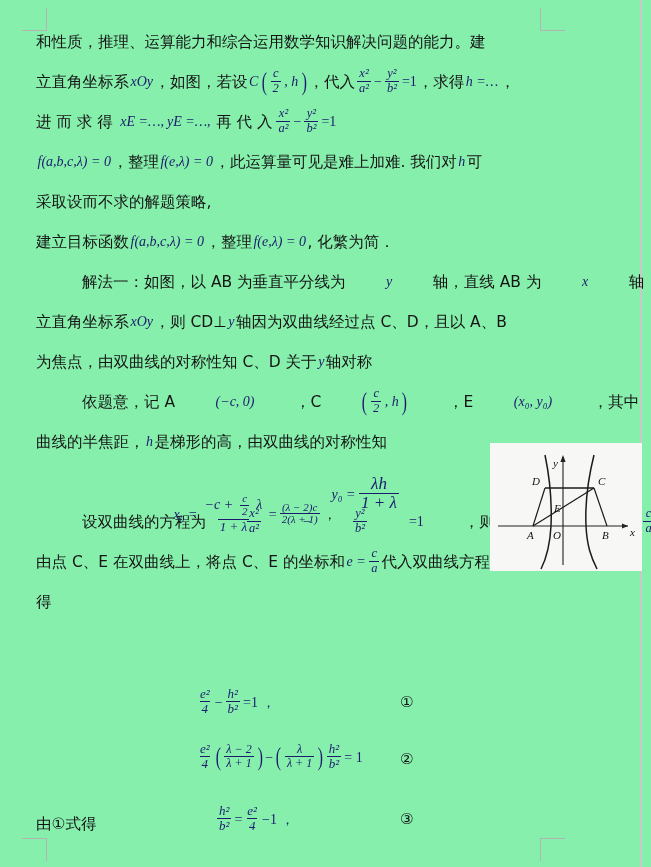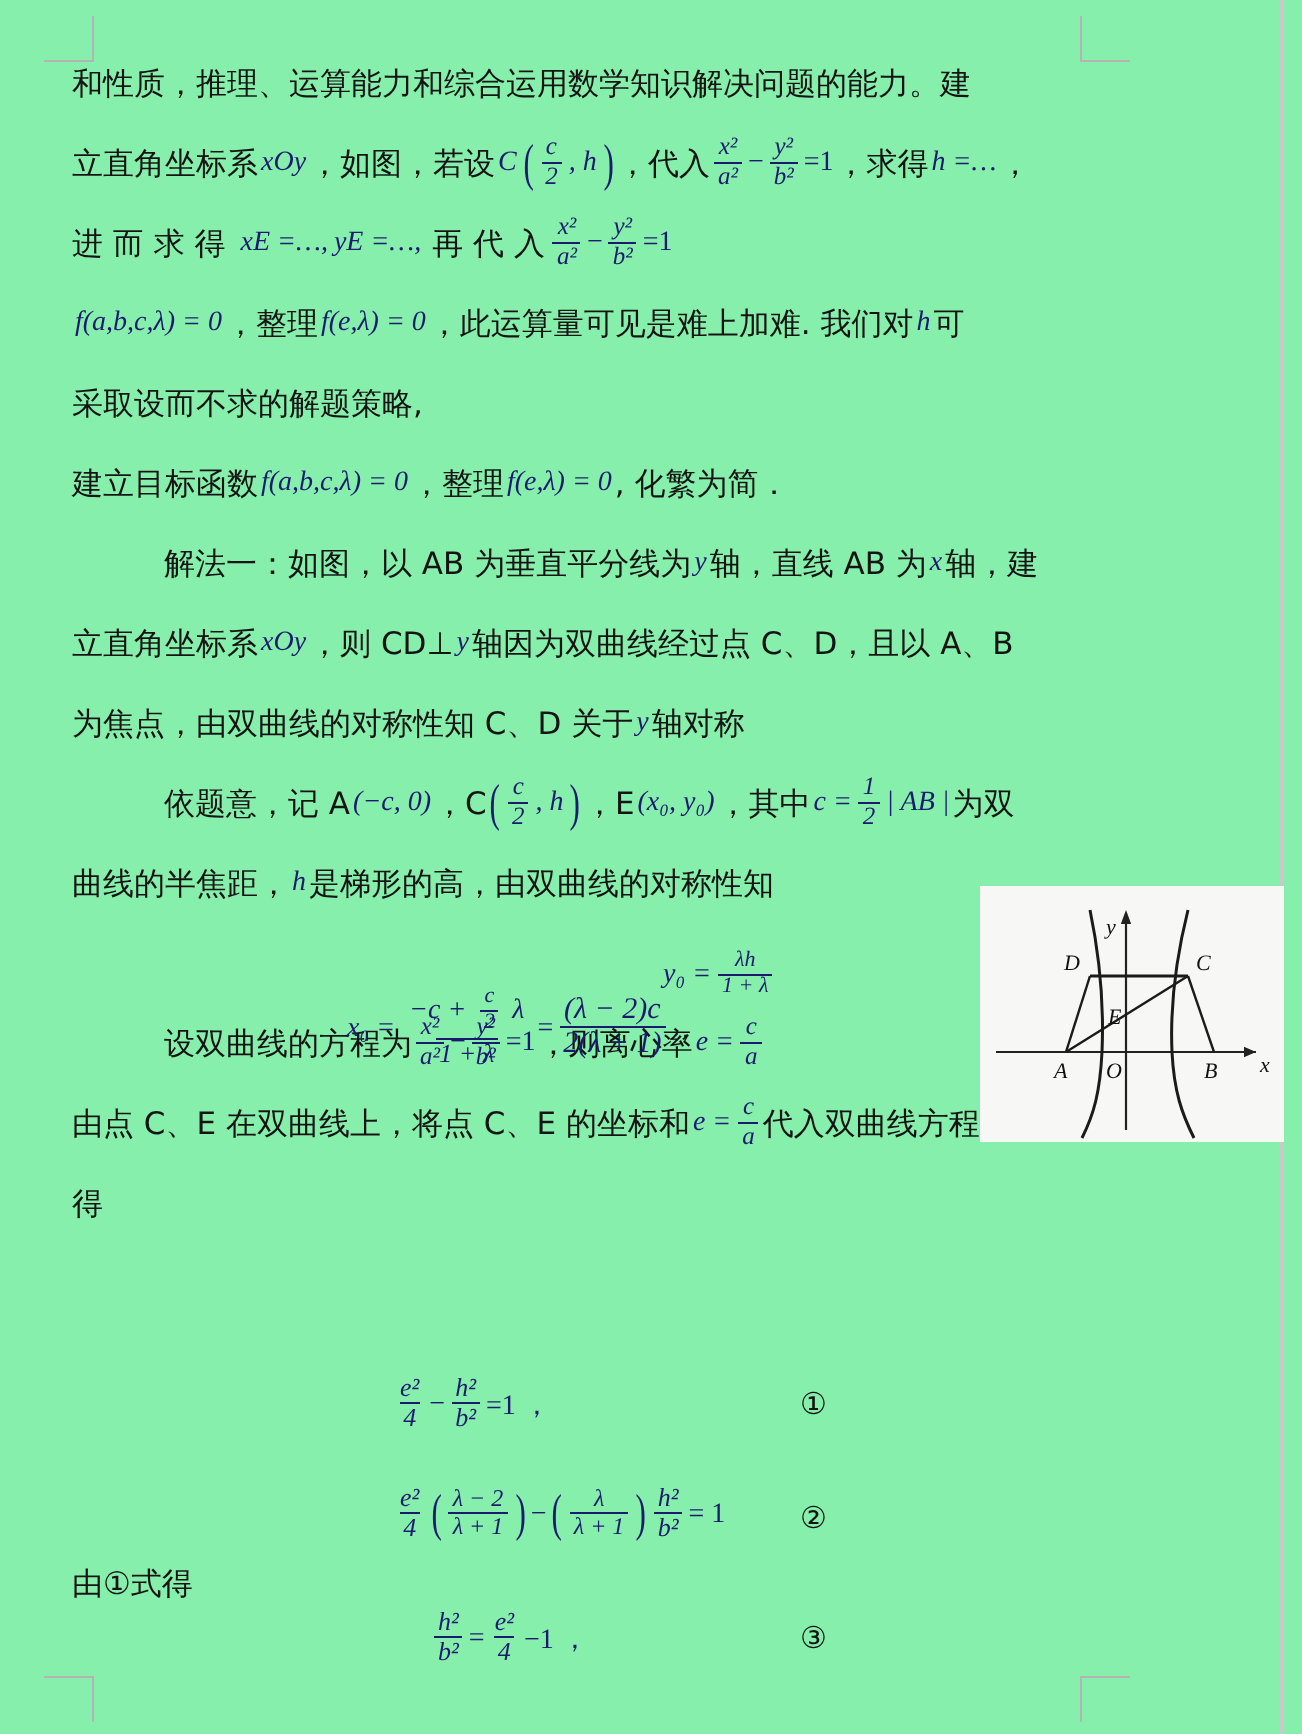--- a/index.html
+++ b/index.html
@@ -51,21 +51,21 @@
   .line {
     font-family: "DejaVu Sans", "Liberation Sans", sans-serif;
     font-size: 15.5px;
     line-height: 40px;
     height: 40px;
     white-space: nowrap;
     color: #141414;
     display: flex;
     align-items: center;
   }
-  .line.indent { padding-left: 46px; }
+  .line.indent { padding-left: 46px; gap: 39px; }
 
   
   .mi {
     font-family: "Liberation Serif", "DejaVu Serif", serif;
     font-style: italic;
     font-size: 14px;
     color: #1a1a6e;
     padding: 0 1.5px;
     text-align: center;
   }
@@ -321,30 +321,30 @@
         <span class="mi">−c +</span>
         <span class="frac" style="font-size:11px">
           <span class="num">c</span>
           <span class="den">2</span>
         </span>
         <span class="mi">λ</span>
       </span>
       <span class="den">1 + λ</span>
     </span>
     <span class="mup">=</span>
-    <span class="frac" style="font-size:15px">
+    <span class="frac" style="font-size:11px">
       <span class="num">(λ − 2)c</span>
       <span class="den">2(λ + 1)</span>
     </span>
     <span class="mup" style="color:#141414">，</span>
   </div>
 
   <div class="display-eq" style="left:330px; top:476px;">
     <span class="mi">y₀ =</span>
-    <span class="frac" style="font-size:11px">
+    <span class="frac" style="font-size:17px">
       <span class="num">λh</span>
       <span class="den">1 + λ</span>
     </span>
   </div>
 
   <div class="display-eq" style="left:196px; top:688px;">
     <span class="frac" style="font-size:13px">
       <span class="num">e²</span>
       <span class="den">4</span>
     </span>
@@ -384,21 +384,21 @@
     <span class="frac" style="font-size:13px">
       <span class="num">h²</span>
       <span class="den">b²</span>
     </span>
     <span class="mup">= 1</span>
   </div>
   <div class="display-eq" style="left:400px; top:750px;">
     <span class="eqnum">②</span>
   </div>
 
-  <div class="line" style="position:absolute; left:36px; top:772px;justify-content:center;">
+  <div class="line" style="position:absolute; left:36px; top:804px;justify-content:center;">
     <span>由①式得</span>
   </div>
 
   <div class="display-eq" style="left:215px; top:805px;">
     <span class="frac" style="font-size:13px">
       <span class="num">h²</span>
       <span class="den">b²</span>
     </span>
     <span class="mup">=</span>
     <span class="frac" style="font-size:13px">

